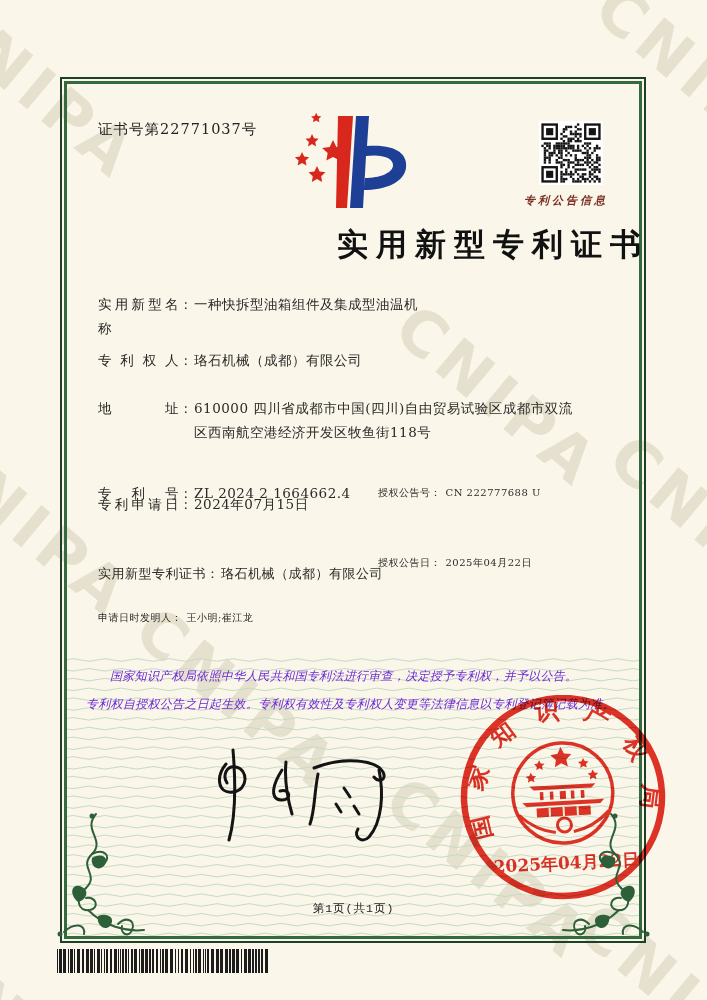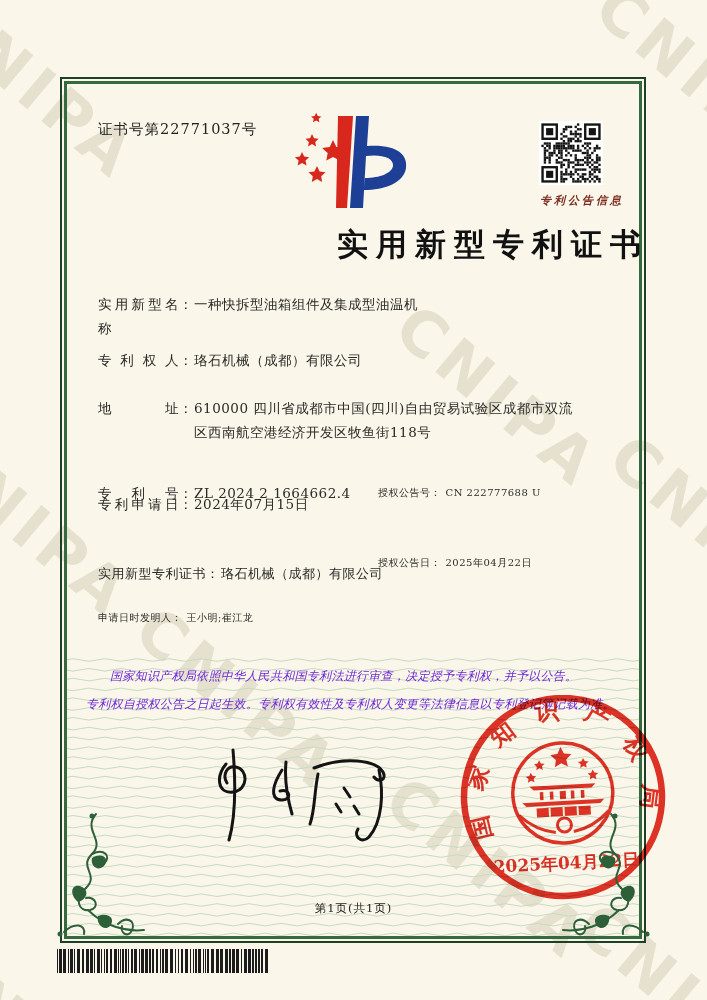--- a/index.html
+++ b/index.html
@@ -10,21 +10,21 @@
       font-size:62px;letter-spacing:7px;color:rgba(184,174,146,0.30);transform:rotate(40deg);
       transform-origin:left top;white-space:nowrap;pointer-events:none;}
   
   .frame{position:absolute;left:60px;top:77px;width:582px;height:862px;border:2px solid #1d4026;}
   .frame-inner{position:absolute;inset:2px;border:3px solid #35693f;}
   
   .cert-no{position:absolute;left:98px;top:120px;font-size:14.5px;letter-spacing:1px;color:#222;}
   .logo{position:absolute;left:276px;top:106px;width:160px;height:112px;}
   .qr{position:absolute;left:539px;top:121px;width:64px;height:64px;background:#fff;}
   .qr svg{display:block;width:64px;height:64px;}
-  .qr-caption{position:absolute;left:524px;top:193px;width:100px;text-align:right;font-size:11px;
+  .qr-caption{position:absolute;left:524px;top:193px;width:100px;text-align:left;font-size:11px;
       letter-spacing:3px;color:#7d2e22;font-style:italic;font-weight:bold;}
   .title{position:absolute;left:0;top:224px;width:649px;text-align:right;font-size:31px;
       font-weight:bold;letter-spacing:8px;color:#111;}
   
   .row{position:absolute;left:98px;font-size:13.5px;letter-spacing:0.5px;line-height:24px;}
   .row-right{position:absolute;left:378px;font-size:10px;letter-spacing:0.5px;line-height:24px;}
   .lbl{display:inline-block;width:81px;text-align:justify;text-align-last:justify;vertical-align:top;}
   .lbl-wide{display:inline-block;vertical-align:top;}
   .colon{display:inline-block;width:15px;vertical-align:top;}
   .val{display:inline-block;vertical-align:top;}
@@ -37,21 +37,21 @@
   .sig-block{position:absolute;left:96px;top:778px;font-family:"DejaVu Sans","Liberation Sans",sans-serif;
       font-size:15px;font-weight:bold;letter-spacing:3px;color:#1f1f1f;line-height:32px;}
   .sig-svg{position:absolute;left:196px;top:744px;}
   
   .seal{position:absolute;left:448px;top:695px;mix-blend-mode:multiply;opacity:0.95;}
   
   .waves{position:absolute;left:65px;top:656px;}
   .waves path{fill:none;stroke:#c7dbc2;stroke-width:1;}
   
   .footer-page{position:absolute;left:0;top:901px;width:707px;text-align:center;font-size:11.5px;
-      letter-spacing:1px;color:#222;}
+      letter-spacing:1px;color:#222;font-family:Liberation Mono, monospace;}
   .barcode{position:absolute;left:57px;top:949px;}
   .barcode rect{fill:#1c1c1c;}
   
   .orn{position:absolute;top:812px;}
   .orn path{stroke:#2d6038;stroke-width:2;fill:none;stroke-linecap:round;}
   .orn .leaf{fill:#2d6038;stroke:none;}
   .orn-left{left:34px;}
   .orn-right{left:561px;transform:scaleX(-1);}
 </style>
 </head>

